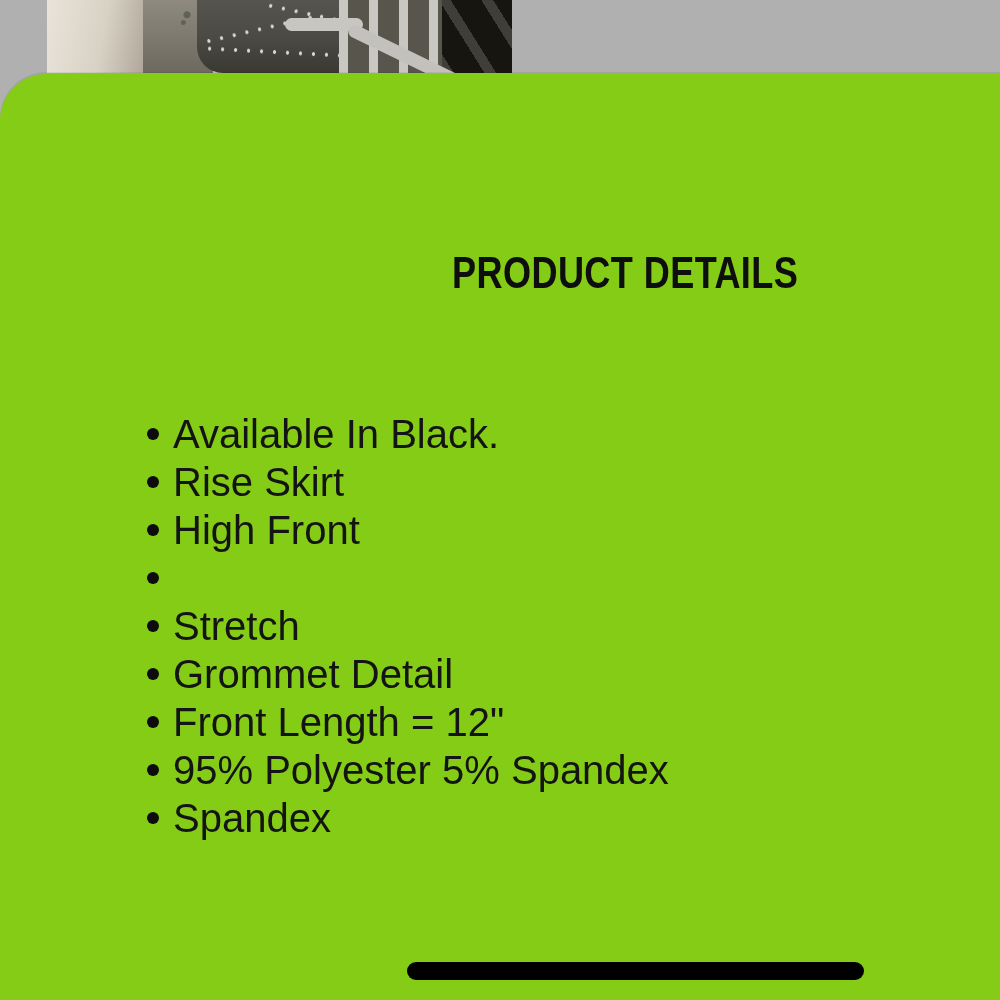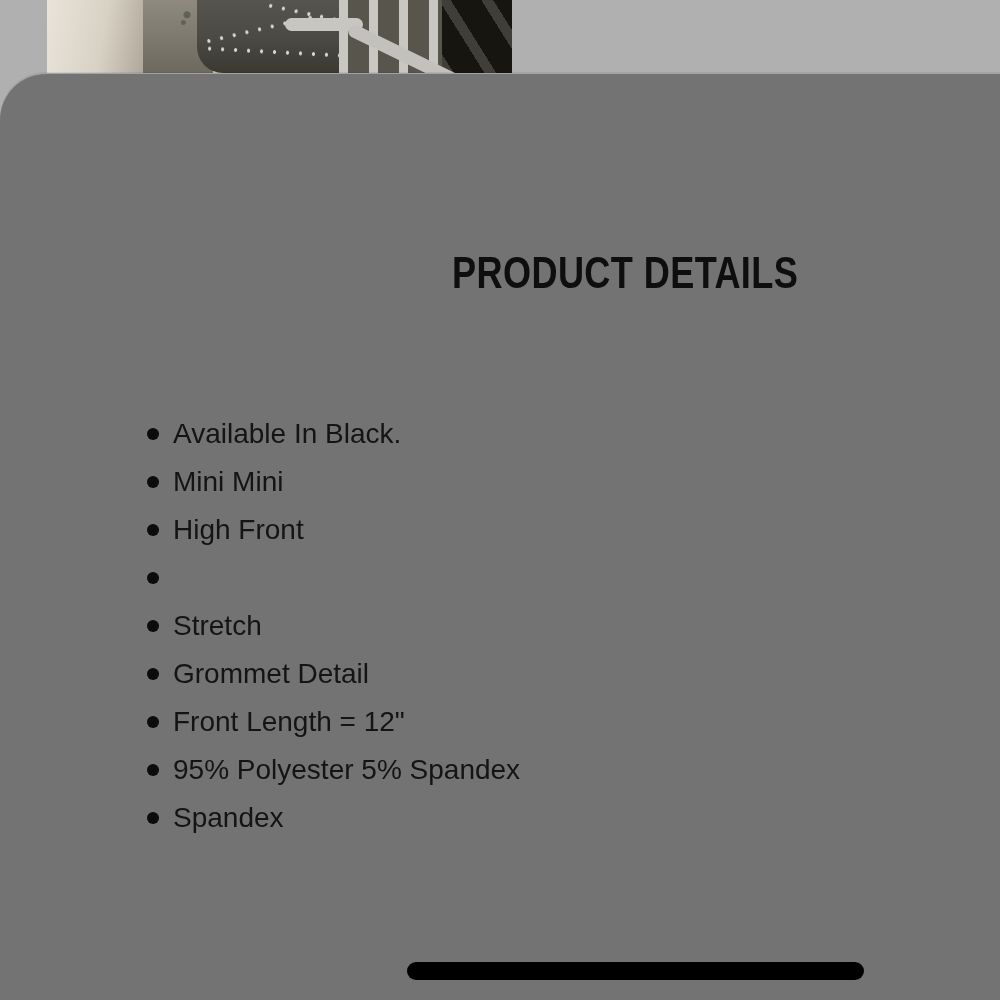--- a/index.html
+++ b/index.html
@@ -63,39 +63,39 @@
     transform: rotate(26deg); transform-origin: 0 50%;
   }
   .photo .stairs {
     position: absolute; right: 0; top: 0; width: 70px; height: 100%;
     background: repeating-linear-gradient(58deg, #403e38 0 10px, #16150f 10px 36px);
   }
 
   
   .panel {
     position: absolute; left: 0; top: 74px; width: 1000px; height: 926px;
-    background: #737373;
+    background: #84cc16;
     border-radius: 46px 0 0 0;
     box-shadow: 0 -2px 0 rgba(0,0,0,0.07);
   }
 
   .sheet-title {
     position: absolute; left: 452px; top: 140px;
     font-size: 44px; line-height: 44px; font-weight: 800;
     letter-spacing: 0.5px; color: #0e0e0e; white-space: nowrap;
     transform: scaleX(0.82); transform-origin: 0 50%;
   }
 
   .details-list {
     position: absolute; left: 147px; top: 336px;
     margin: 0; padding: 0; list-style: none;
   }
   .details-list li {
     display: flex; align-items: center; height: 48px;
-    font-size: 28px; color: #141414; white-space: nowrap;
+    font-size: 40px; color: #141414; white-space: nowrap;
   }
   .details-list .dot {
     flex: none; width: 12px; height: 12px; border-radius: 50%;
     background: #0c0c0c; margin-right: 14px;
   }
 
   .home-indicator {
     position: absolute; left: 407px; top: 962px; width: 457px; height: 18px;
     border-radius: 9px; background: #000000;
   }
@@ -122,21 +122,21 @@
 <div class="panel">
   <h2 class="sheet-title">PRODUCT DETAILS</h2>
 
   <ul class="details-list">
     <li>
       <span class="dot"></span>
       <span>Available In Black.</span>
     </li>
     <li>
       <span class="dot"></span>
-      <span>Mini Mini</span>
+      <span>Rise Skirt</span>
     </li>
     <li>
       <span class="dot"></span>
       <span>High Front</span>
     </li>
     <li>
       <span class="dot"></span>
     </li>
     <li>
       <span class="dot"></span>

